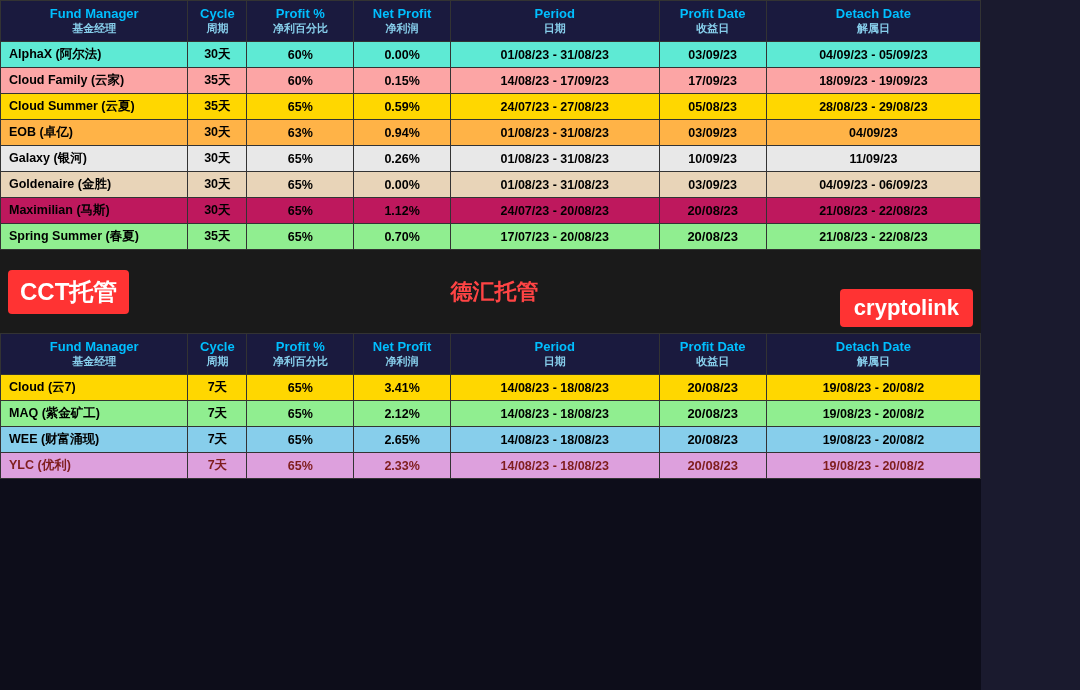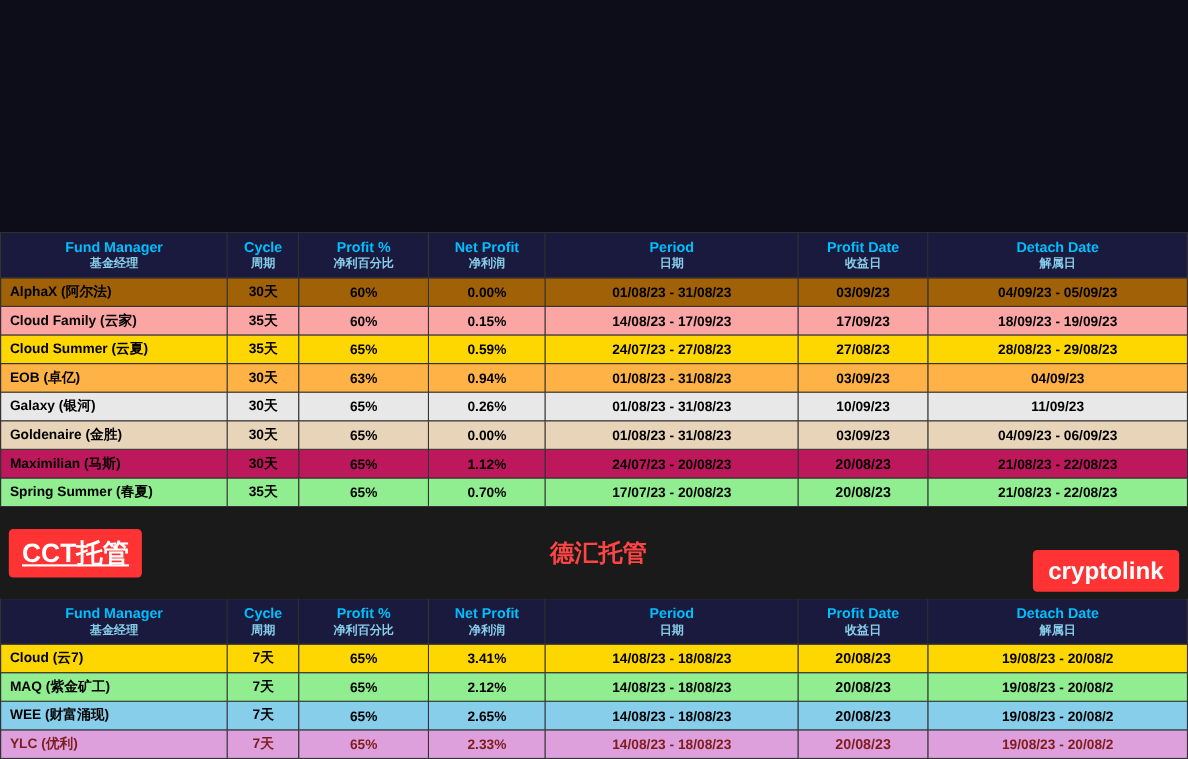--- a/index.html
+++ b/index.html
@@ -6,26 +6,25 @@
     body {
       width: 1080px;
       height: 690px;
       overflow: hidden;
       background: #1a1a2e;
       font-family: Arial, sans-serif;
       font-size: 13px;
     }
 
     .main-container {
-      width: 1080px;
+      width: 981px;
       height: 690px;
       display: flex;
       flex-direction: column;
       background: #0d0d1a;
-      justify-content: flex-end;
     }
 
     table {
       width: 100%;
       border-collapse: collapse;
     }
 
     
     .header-row th {
       background: #1a1a3e;
@@ -45,21 +44,21 @@
 
     td {
       padding: 4px 4px;
       text-align: center;
       border: 1px solid #333;
       font-size: 12.5px;
       font-weight: bold;
     }
 
     
-    .row-alphax { background: #a16207; color: #000; }
+    .row-alphax { background: #5eead4; color: #000; }
     .row-cloud-family { background: #fca5a5; color: #000; }
     .row-cloud-family2 { background: #b8d4f0; color: #000; }
     .row-cloud-summer { background: #ffd700; color: #000; }
     .row-eob { background: #ffb347; color: #000; margin-top: 32px; }
     .row-galaxy { background: #e8e8e8; color: #000; }
     .row-goldenaire { background: #e8d4b8; color: #000; margin-top: 23px; }
     .row-maximilian { background: #be185d; color: #000; }
     .row-spring-summer { background: #90ee90; color: #000; }
 
     
@@ -72,21 +71,20 @@
     }
 
     .cct-label {
       background: #ff3333;
       color: #fff;
       font-size: 24px;
       font-weight: bold;
       padding: 6px 12px;
       border-radius: 4px;
       margin-right: 20px;
-      text-decoration: underline;
     }
 
     .dehui-label {
       color: #ff4444;
       font-size: 22px;
       font-weight: bold;
       flex: 1;
       text-align: center;
     }
 
@@ -181,21 +179,21 @@
     <td class="col-period">14/08/23 - 17/09/23</td>
     <td class="col-profit-date ">17/09/23</td>
     <td class="col-detach-date">18/09/23 - 19/09/23</td>
   </tr>
           <tr class="row-cloud-summer">
     <td class="col-fund">Cloud Summer (云夏)</td>
     <td class="col-cycle">35天</td>
     <td class="col-profit-pct">65%</td>
     <td class="col-net-profit">0.59%</td>
     <td class="col-period">24/07/23 - 27/08/23</td>
-    <td class="col-profit-date ">27/08/23</td>
+    <td class="col-profit-date ">05/08/23</td>
     <td class="col-detach-date">28/08/23 - 29/08/23</td>
   </tr>
           <tr class="row-eob">
     <td class="col-fund">EOB (卓亿)</td>
     <td class="col-cycle">30天</td>
     <td class="col-profit-pct">63%</td>
     <td class="col-net-profit">0.94%</td>
     <td class="col-period">01/08/23 - 31/08/23</td>
     <td class="col-profit-date ">03/09/23</td>
     <td class="col-detach-date">04/09/23</td>

